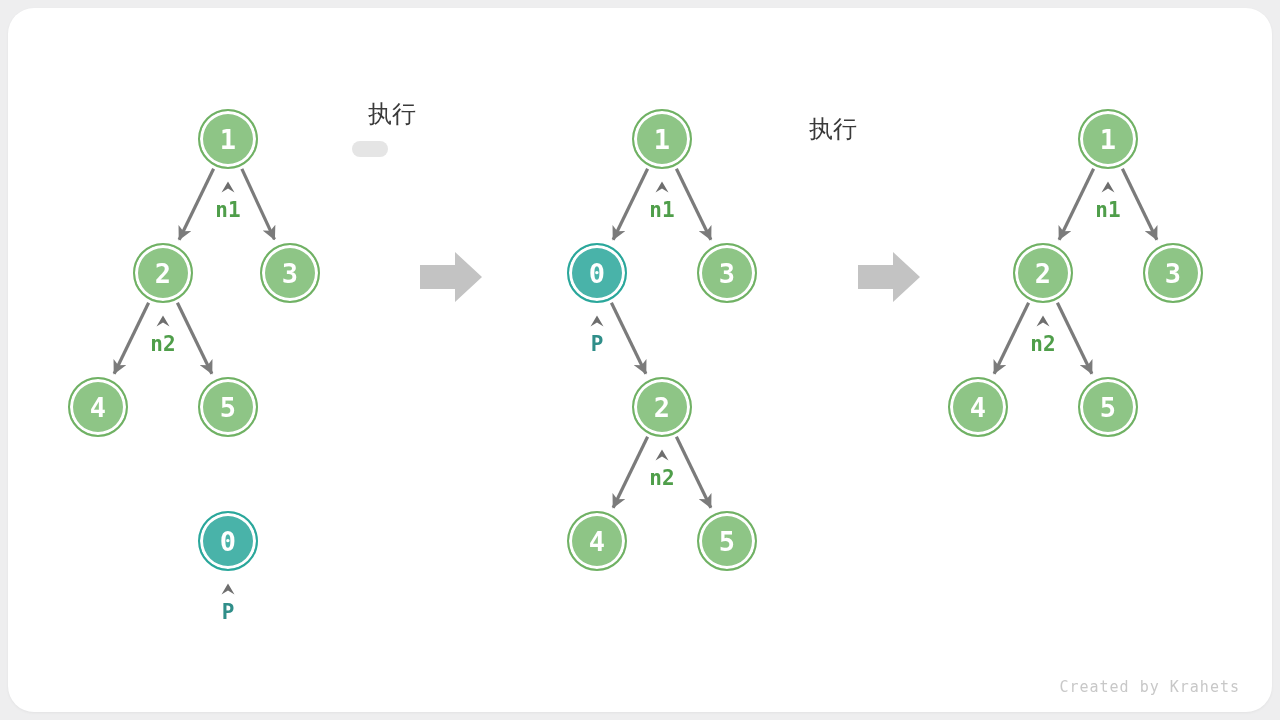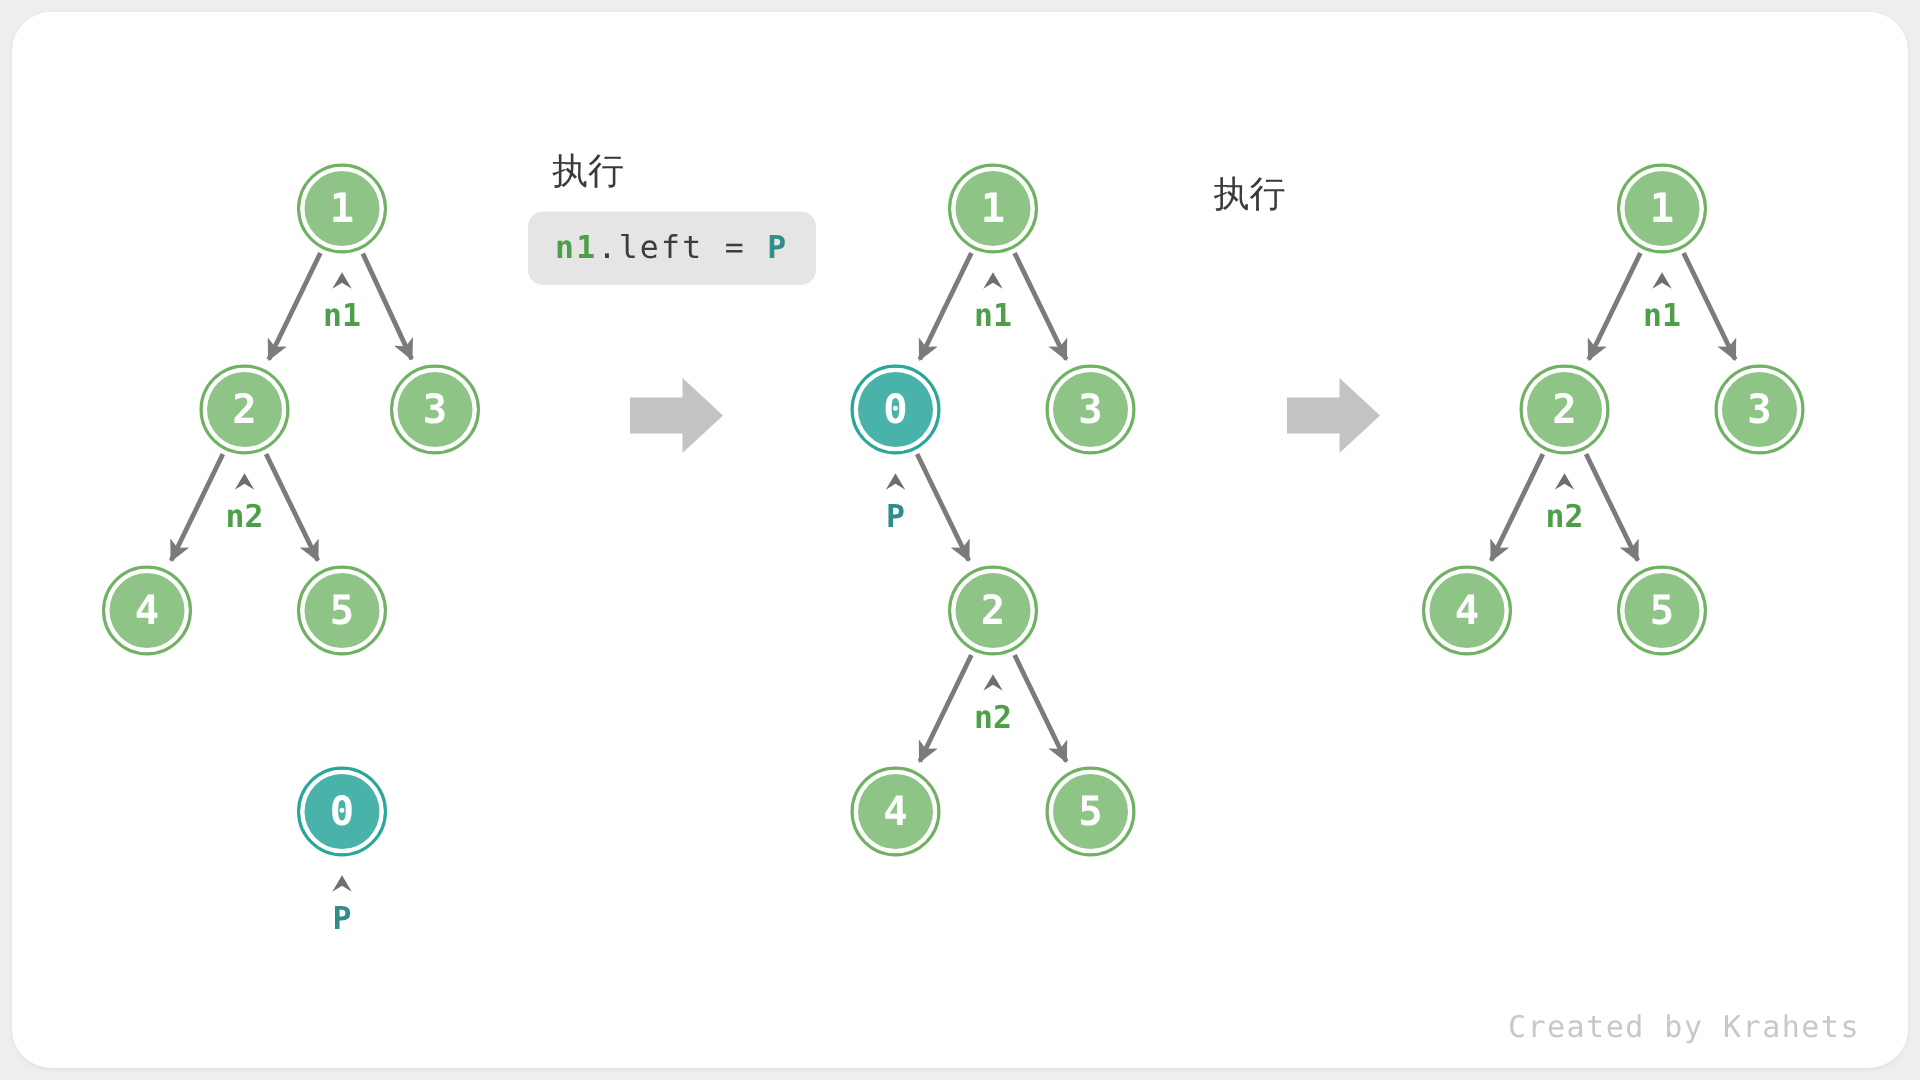--- a/index.html
+++ b/index.html
@@ -57,21 +57,21 @@
     border-radius: 10px; padding: 8px 18px; display: inline-block;
   }
   .code-line {
     font-size: 21px; line-height: 33px; white-space: pre; letter-spacing: 1.5px;
   }
   .tok-plain { color: var(--code-text, #3c3c3c); font-weight: normal; }
   .tok-green { color: var(--green-label, #4f9e4a); font-weight: bold; }
   .tok-teal  { color: var(--teal-label, #2f8e89); font-weight: bold; }
   .credit {
     position: absolute; right: 40px; bottom: 24px;
-    font-size: 20px; letter-spacing: 1px;
+    font-size: 15px; letter-spacing: 1px;
     color: var(--credit-text, #c8c8c8);
     text-align: center;
   }
 </style>
 </head>
 <body>
 
 <div class="card"></div>
 
 <svg id="edges-layer" width="1280" height="720" viewBox="0 0 1280 720">
@@ -96,21 +96,20 @@
     <polygon points="420,265 455,265 455,252 482,277 455,302 455,289 420,289" class="big-arrow"></polygon>
     <polygon points="858,265 893,265 893,252 920,277 893,302 893,289 858,289" class="big-arrow"></polygon>
   </svg>
 
 <div id="nodes-layer">
 
   <div class="exec" id="exec-0" style="left: 352px; top: 100px;">
     <div class="exec-title">执行</div>
     <div class="code-box">
       <div class="code-lines">
-          <div class="code-line"><span class="tok-green">n1</span><span class="tok-plain">.left = </span><span class="tok-teal">P</span></div>
         </div>
     </div>
   </div>
 
   <div class="exec" id="exec-1" style="left: 793px; top: 115px;">
     <div class="exec-title">执行</div>
   </div>
 
   <div class="credit">Created by Krahets</div>
 <div class="node green" style="left: 198px; top: 109px;">1</div>

